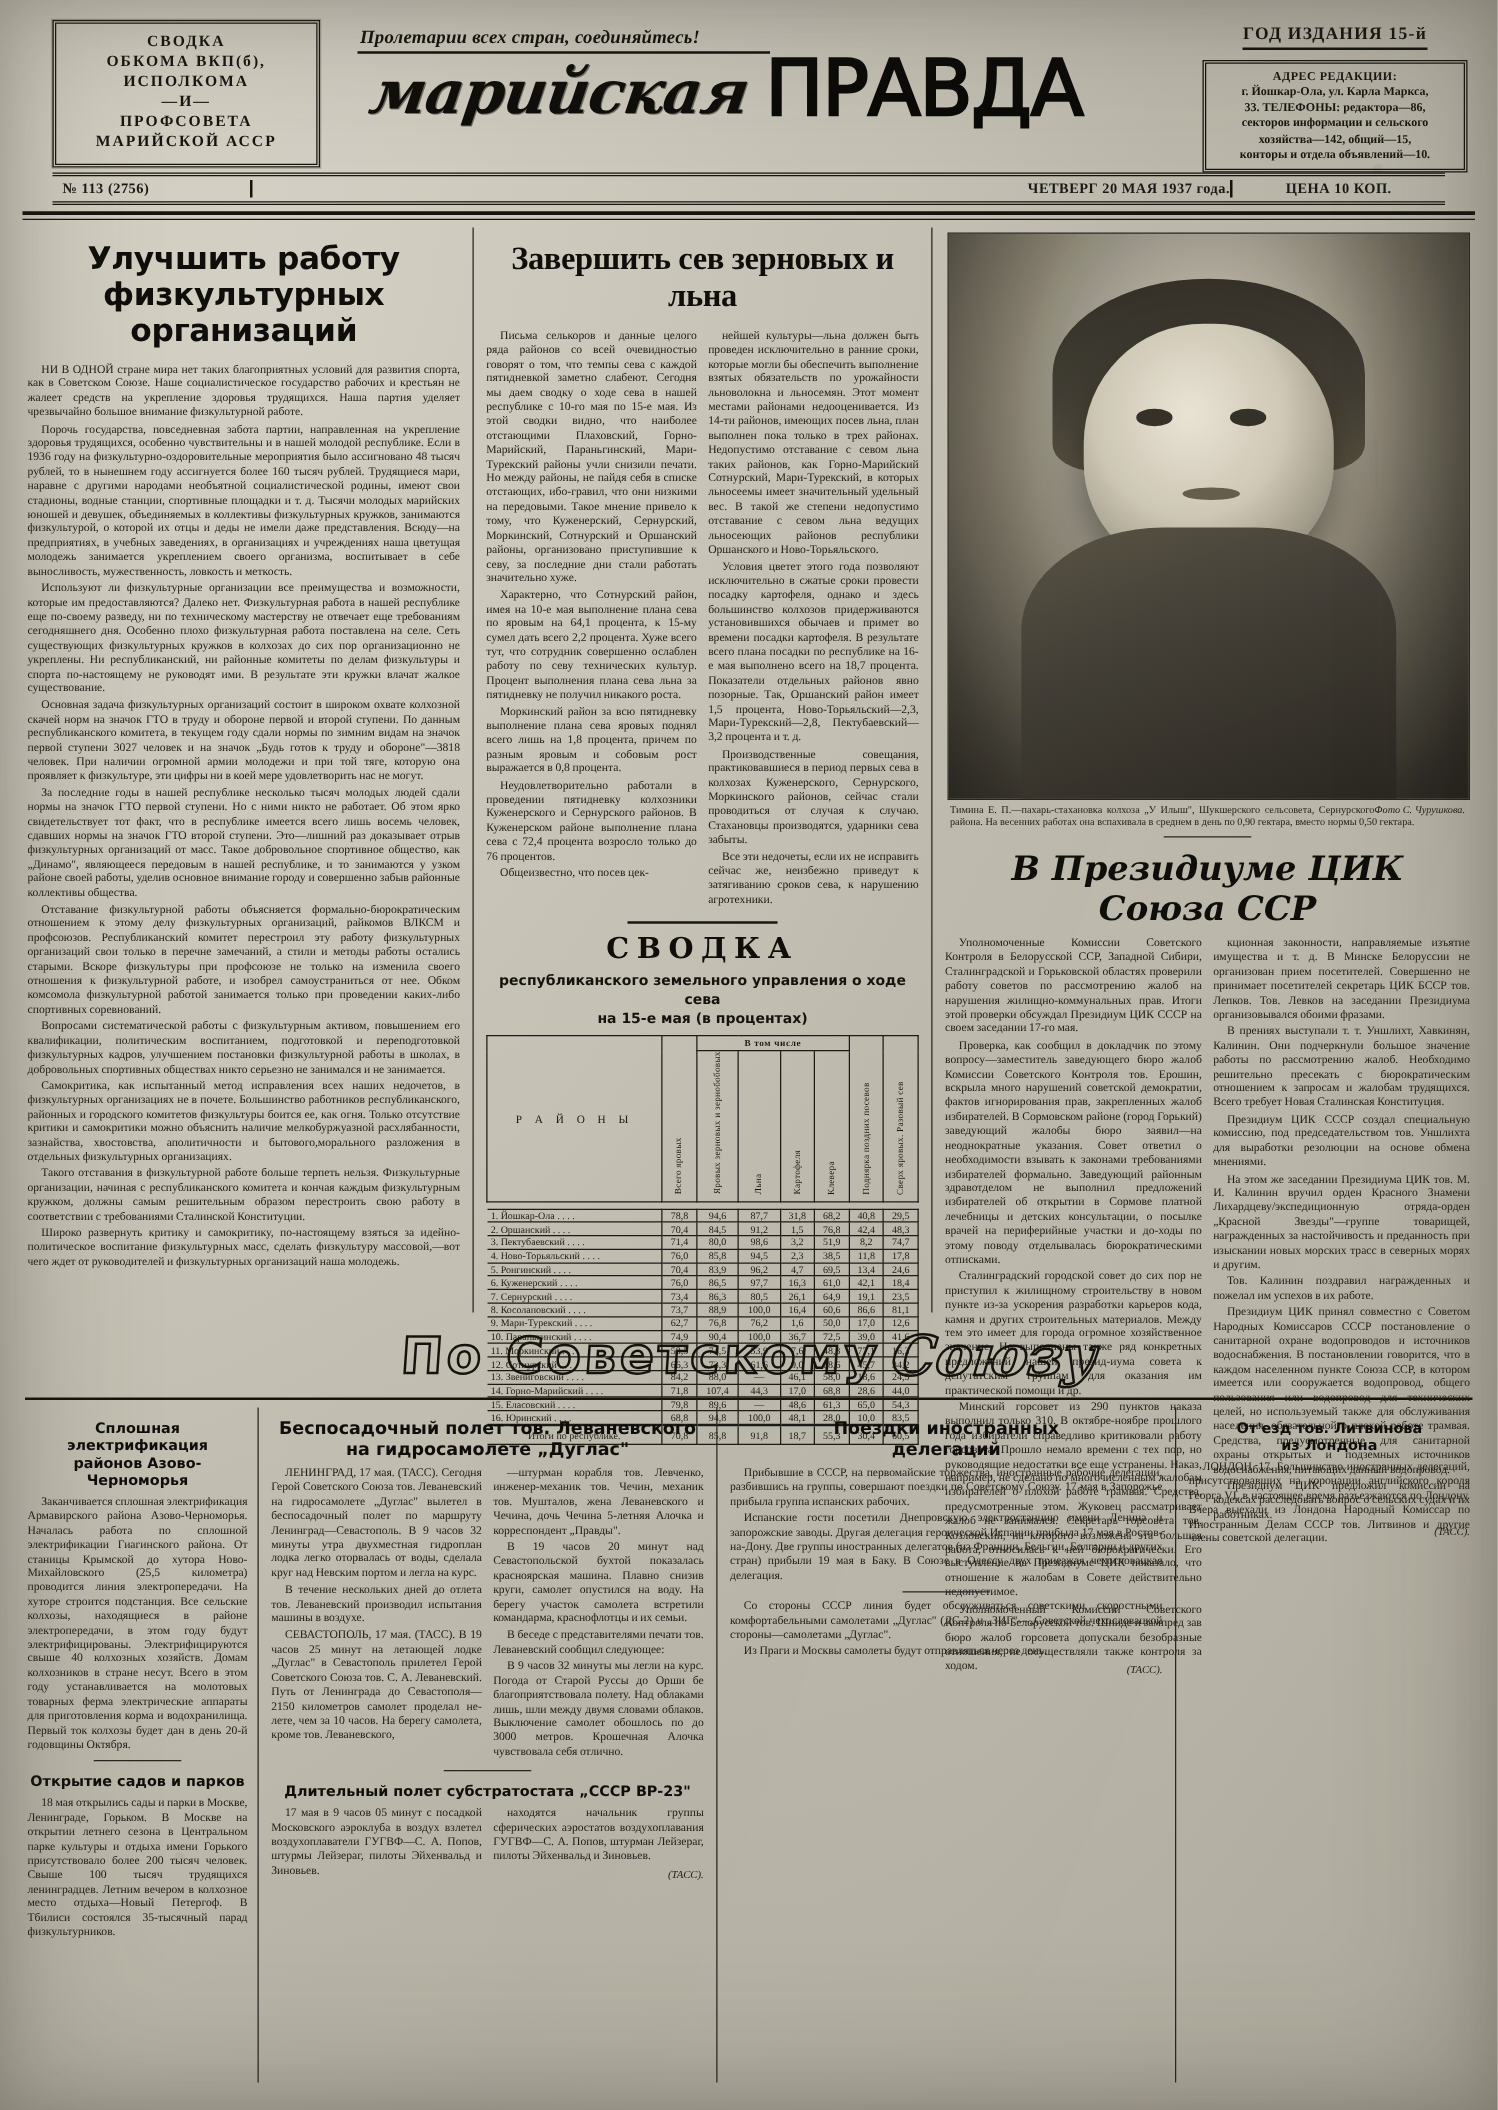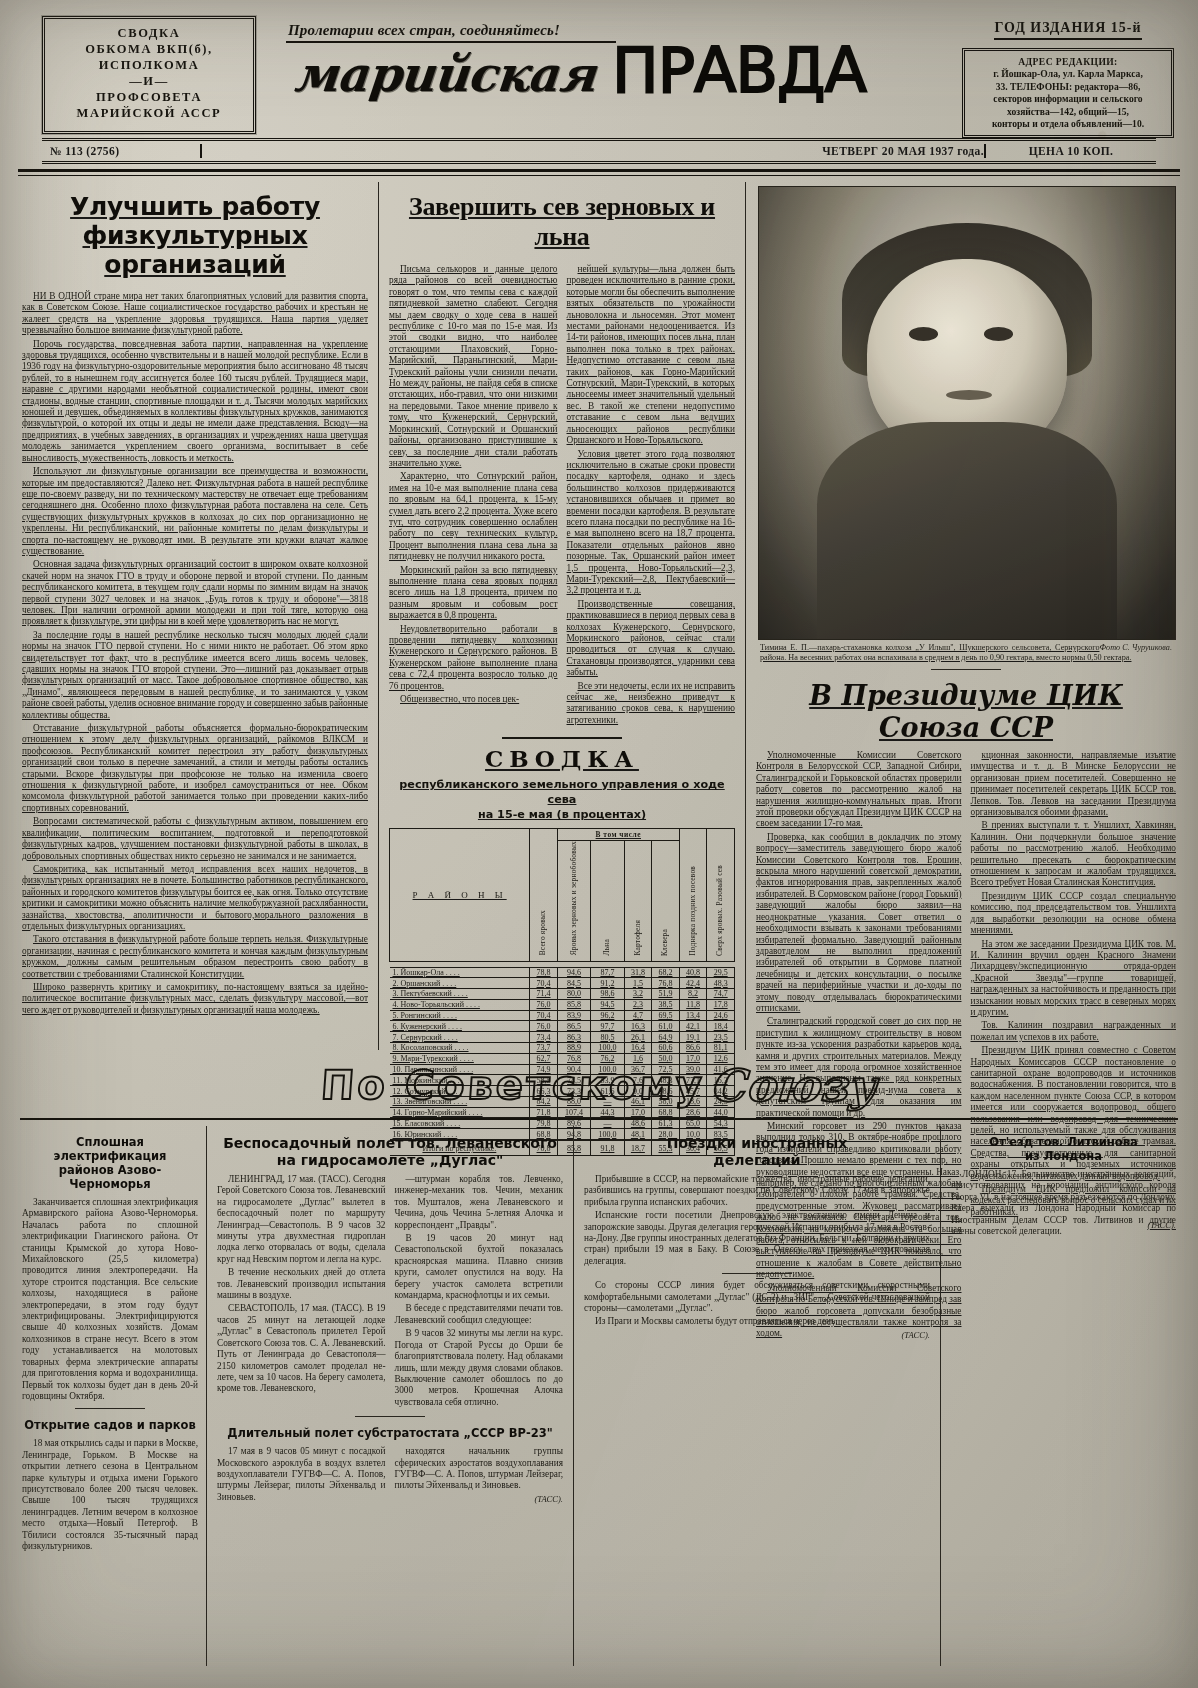--- a/index.html
+++ b/index.html
@@ -148,21 +148,20 @@
     border-top:3px solid #15130e;
     border-bottom:1px solid #15130e;
     height:3px;
   }
 
   
   .main{
     display:flex;
     margin-top:6px;
     height:868px;
-    text-decoration:underline;
   }
   .col{position:relative;}
   .col-a{width:346px;padding:0 10px 0 4px;border-right:1px solid #2a2720;}
   .col-b{width:346px;padding:0 10px;border-right:1px solid #2a2720;}
   .col-c{flex:1;padding:0 4px 0 10px;}
 
   h1.hl{
     font-family:"DejaVu Sans", sans-serif;
     font-weight:700;
     font-size:25px;

